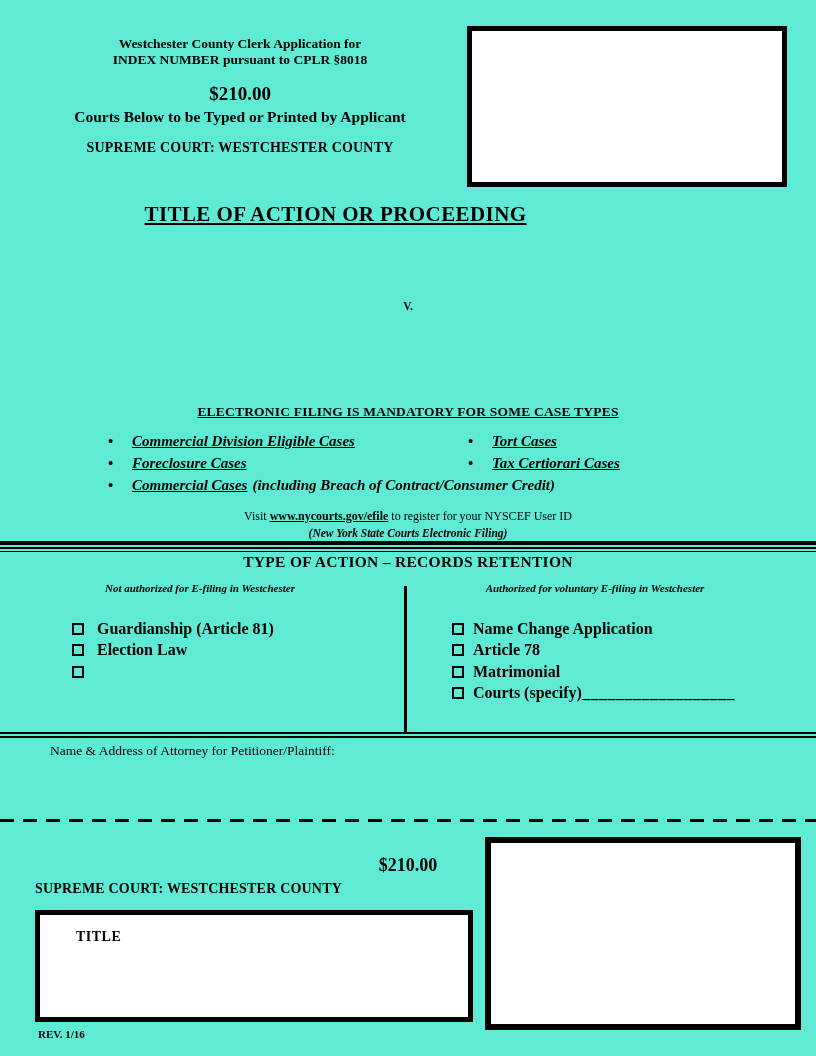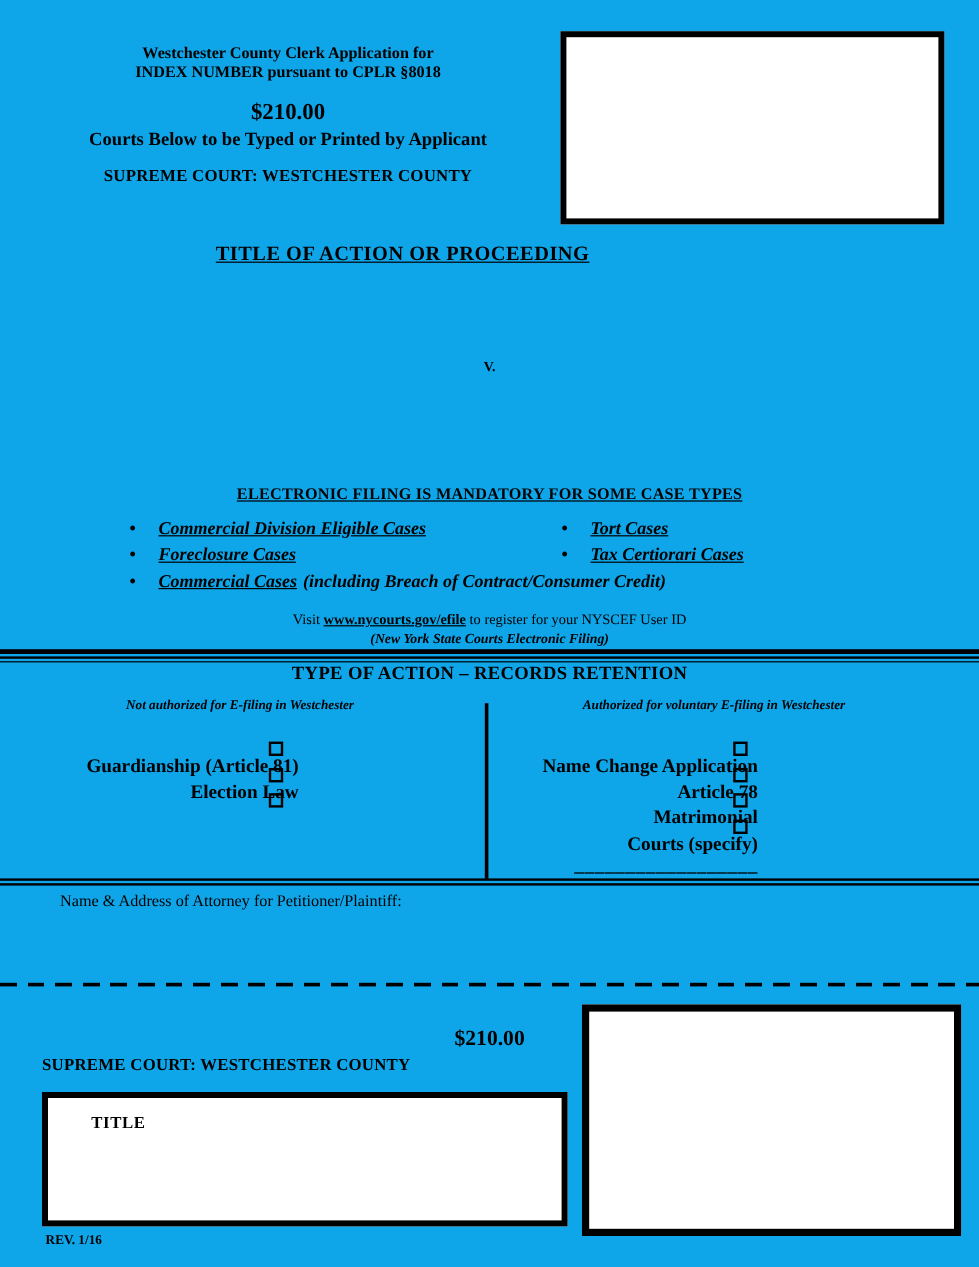--- a/index.html
+++ b/index.html
@@ -1,31 +1,31 @@
 <!DOCTYPE html>
 <html><head>
 <meta charset="utf-8">
 <style>
   * { margin:0; padding:0; box-sizing:border-box; }
   body { background:#fff; }
   .page {
-    position:relative; width:816px; height:1056px; background:#0ea5e9;
+    position:relative; width:816px; height:1056px; background:#5eead4;
     font-family:"Liberation Serif", serif; color:#000; overflow:hidden;
   }
   
   .hdr { position:absolute; left:40px; top:36px; width:400px; text-align:center; font-weight:bold; }
   .hdr .l1, .hdr .l2 { font-size:13.5px; line-height:16px; }
   .hdr .fee { font-size:19px; margin-top:15px; }
   .hdr .instr { font-size:15.5px; margin-top:3px; }
   .hdr .court { font-size:14px; margin-top:14px; letter-spacing:0.2px; }
   .box-topright { position:absolute; left:467px; top:26px; width:320px; height:161px; border:5px solid #000; background:#fff; }
 
   
   .title-heading { position:absolute; top:202px; left:0; width:647px; padding-left:24px; text-align:center;
-    font-weight:bold; font-size:17px; text-decoration:underline; letter-spacing:0.4px; }
+    font-weight:bold; font-size:21px; text-decoration:underline; letter-spacing:0.4px; }
   .versus { position:absolute; top:300px; left:0; width:816px; text-align:center; font-size:11.5px; font-weight:bold; }
 
   
   .ef-heading { position:absolute; top:404px; left:0; width:816px; text-align:center;
     font-weight:bold; font-size:13.5px; text-decoration:underline; letter-spacing:0.2px; }
   .bullets { position:absolute; }
   .bullets.left { left:108px; top:433px; }
   .bullets.right { left:468px; top:433px; }
   .b-row { display:flex; align-items:baseline; margin-bottom:5px; min-height:16px; }
   .b-dot { font-size:15px; font-weight:bold; width:24px; }
@@ -50,21 +50,21 @@
   .toa-heading { position:absolute; top:553px; left:0; width:816px; text-align:center;
     font-weight:bold; font-size:15.5px; letter-spacing:0.3px; }
   .toa-sub { position:absolute; top:582px; font-weight:bold; font-style:italic; font-size:11px; text-align:center; }
   .toa-sub.left { left:55px; width:290px; }
   .toa-sub.right { left:440px; width:310px; }
   .vdivider { position:absolute; left:404px; top:586px; width:3px; height:147px; background:#000; }
 
   .chk-col { position:absolute; }
   .chk-col.left { left:72px; top:618px; }
   .chk-col.right { left:452px; top:618px; }
-  .chk-row { display:flex; align-items:flex-end; height:21.5px;flex-direction:column; }
+  .chk-row { display:flex; align-items:center; height:21.5px; }
   .chk-box { width:12px; height:12px; border:2px solid #000; margin-right:13px; flex:0 0 auto; }
   .chk-col.right .chk-box { margin-right:9px; }
   .chk-label { font-weight:bold; font-size:16px; white-space:nowrap; }
   .other-blank { font-weight:bold; font-size:16px; letter-spacing:0.5px; }
 
   .attorney { position:absolute; left:50px; top:743px; font-size:13.5px; }
 
   
   .receipt-h { position:absolute; top:837px; left:0; width:816px; text-align:center; font-weight:bold; font-size:14px; }
   .receipt-amt { position:absolute; top:855px; left:0; width:816px; text-align:center; font-weight:bold; font-size:18px; }

